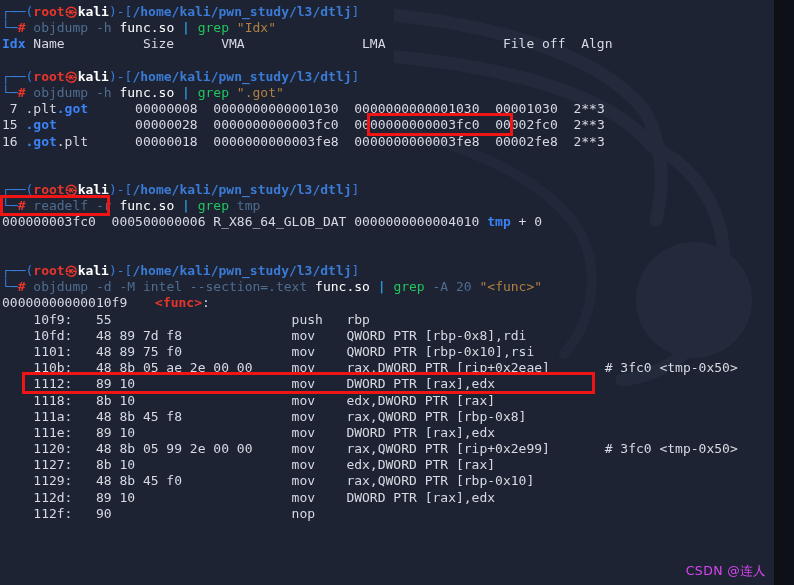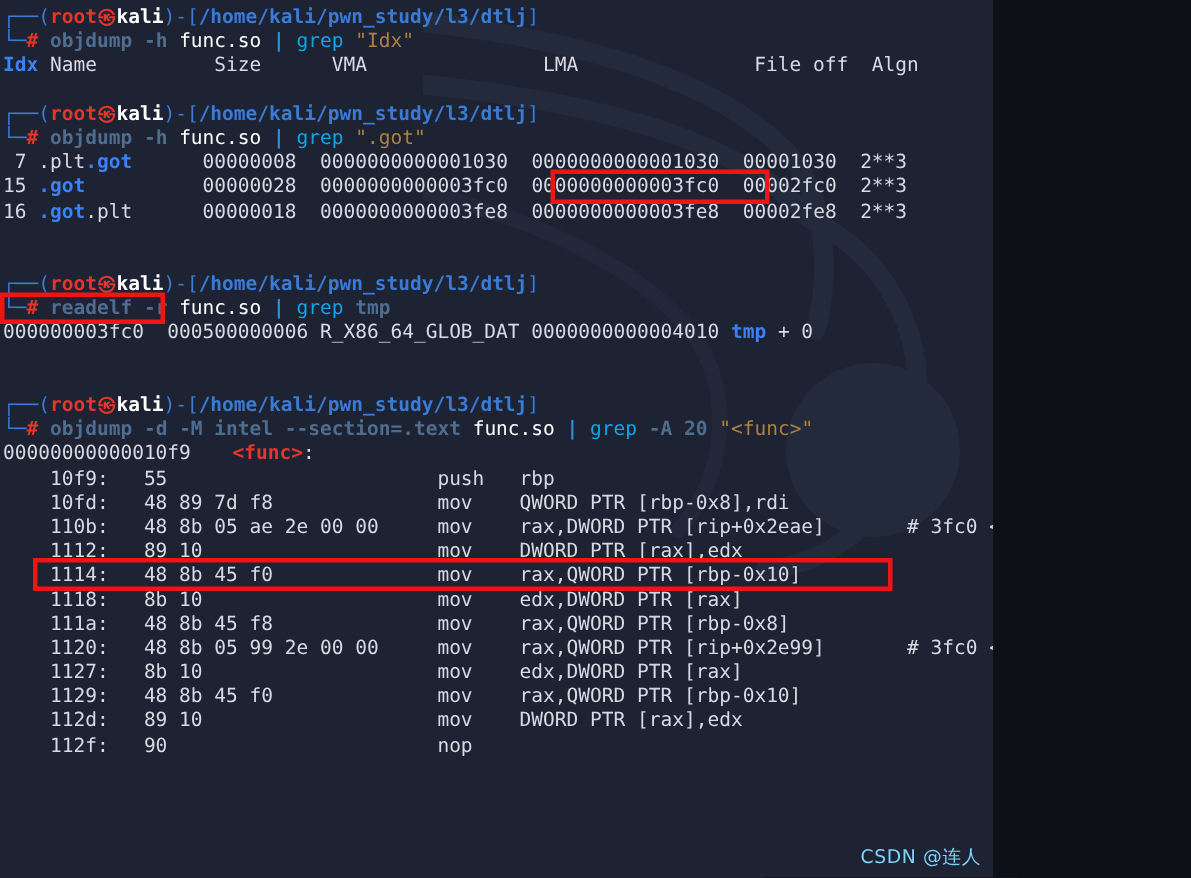--- a/index.html
+++ b/index.html
@@ -2,21 +2,21 @@
 <html><head>
 <meta charset="utf-8">
 <style>
   html, body {
     margin: 0;
     padding: 0;
     background: #0d1117;
   }
   #terminal {
     position: relative;
-    width: 662px;
+    width: 774px;
     height: 585px;
     background: #1d2333;
     overflow: hidden;
     font-family: "DejaVu Sans Mono", "Liberation Mono", monospace;
     font-size: 13px;
     line-height: 16.2px;
     color: #d6dae3;
     -webkit-font-smoothing: antialiased;
   }
   
@@ -42,43 +42,43 @@
     padding-left: 2px;
   }
   .blank { height: 16.2px; }
 
   
   .pb { color: #3a7bd5; }            
   .pr { color: #e8352b; font-weight: bold; }  
   .pw { color: #ffffff; font-weight: bold; }  
   .ppath { color: #3a7bd5; font-weight: bold; } 
   .hash { color: #e8352b; font-weight: bold; }
-  .cmd { color: #4f6d8f; font-weight: bold; }           
+  .cmd { color: #4f6d8f; }           
   .cmdb { color: #ffffff; font-weight: normal; } 
   .pipe { color: #2e8fd6; font-weight: bold; }
-  .grep { color: #0ea5e9; }
+  .grep { color: #22c55e; }
   .str { color: #b08040; }           
   .red { color: #3b82f6; font-weight: bold; text-align: center; }
   .plain { color: #d6dae3; }
   .func { color: #e8352b; font-weight: bold; margin-left: 20px; }
 
   
   .hl {
     position: absolute;
     border: 3px solid #f01414;
     z-index: 3;
     pointer-events: none;
     box-sizing: border-box;
   }
   #csdn {
     position: absolute;
     right: 8px;
     bottom: 6px;
     z-index: 4;
-    color: #7dd3fc;
+    color: #d946ef;
     font-family: "DejaVu Sans", "Liberation Sans", sans-serif;
     font-size: 12.5px;
     letter-spacing: 0.4px;
   }
 </style>
 </head>
 <body>
 
 <div id="terminal">
 
@@ -135,25 +135,26 @@
 
     <div class="line"><span class="pb">┌──</span><span class="pb">(</span><span class="pr">root</span><span class="pr">㉿</span><span class="pw">kali</span><span class="pb">)</span><span class="pb">-</span><span class="pb">[</span><span class="ppath">/home/kali/pwn_study/l3/dtlj</span><span class="pb">]</span></div>
 
     <div class="line"><span class="pb">└─</span><span class="hash">#</span><span class="cmd"> </span><span class="cmd">objdump</span><span class="cmd"> </span><span class="cmd">-d -M intel --section=.text</span><span class="cmd"> </span><span class="cmdb">func.so</span><span class="cmd"> </span><span class="pipe">|</span><span class="cmd"> </span><span class="grep">grep</span><span class="cmd"> </span><span class="cmd">-A 20</span><span class="cmd"> </span><span class="str">"&lt;func&gt;"</span></div>
 
     <div class="line"><span class="plain">00000000000010f9</span><span class="plain"> </span><span class="func">&lt;func&gt;</span><span class="plain">:</span></div>
 
     <div id="disasm">
         <div class="line"><span class="plain">    10f9:   </span><span class="plain">55                       </span><span class="plain">push   </span><span class="plain">rbp</span></div>
         <div class="line"><span class="plain">    10fd:   </span><span class="plain">48 89 7d f8              </span><span class="plain">mov    </span><span class="plain">QWORD PTR [rbp-0x8],rdi</span></div>
+        <div class="line"><span class="plain">    1101:   </span><span class="plain">48 89 75 f0              </span><span class="plain">mov    </span><span class="plain">QWORD PTR [rbp-0x10],rsi</span></div>
         <div class="line"><span class="plain">    110b:   </span><span class="plain">48 8b 05 ae 2e 00 00     </span><span class="plain">mov    </span><span class="plain">rax,DWORD PTR [rip+0x2eae]       </span><span class="plain"># 3fc0 &lt;tmp-0x50&gt;</span></div>
         <div class="line"><span class="plain">    1112:   </span><span class="plain">89 10                    </span><span class="plain">mov    </span><span class="plain">DWORD PTR [rax],edx</span></div>
-        <div class="line"><span class="plain">    1114:   </span><span class="plain">48 8b 45 f0              </span><span class="plain">mov    </span><span class="plain">rax,QWORD PTR [rbp-0x10]</span></div>
         <div class="line"><span class="plain">    1118:   </span><span class="plain">8b 10                    </span><span class="plain">mov    </span><span class="plain">edx,DWORD PTR [rax]</span></div>
         <div class="line"><span class="plain">    111a:   </span><span class="plain">48 8b 45 f8              </span><span class="plain">mov    </span><span class="plain">rax,QWORD PTR [rbp-0x8]</span></div>
+        <div class="line"><span class="plain">    111e:   </span><span class="plain">89 10                    </span><span class="plain">mov    </span><span class="plain">DWORD PTR [rax],edx</span></div>
         <div class="line"><span class="plain">    1120:   </span><span class="plain">48 8b 05 99 2e 00 00     </span><span class="plain">mov    </span><span class="plain">rax,QWORD PTR [rip+0x2e99]       </span><span class="plain"># 3fc0 &lt;tmp-0x50&gt;</span></div>
         <div class="line"><span class="plain">    1127:   </span><span class="plain">8b 10                    </span><span class="plain">mov    </span><span class="plain">edx,DWORD PTR [rax]</span></div>
         <div class="line"><span class="plain">    1129:   </span><span class="plain">48 8b 45 f0              </span><span class="plain">mov    </span><span class="plain">rax,QWORD PTR [rbp-0x10]</span></div>
         <div class="line"><span class="plain">    112d:   </span><span class="plain">89 10                    </span><span class="plain">mov    </span><span class="plain">DWORD PTR [rax],edx</span></div>
         <div class="line"><span class="plain">    112f:   </span><span class="plain">90                       </span><span class="plain">nop    </span><span class="plain"></span></div>
       </div>
 
   </div>
 
   <div class="hl" style="left:367px; top:113px; width:146px; height:23px;"></div>

